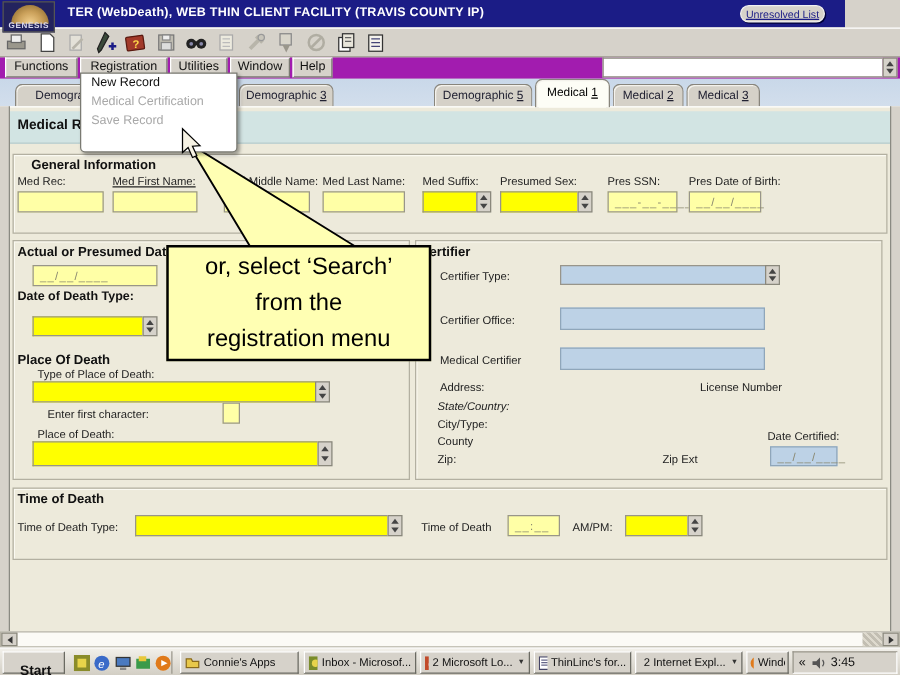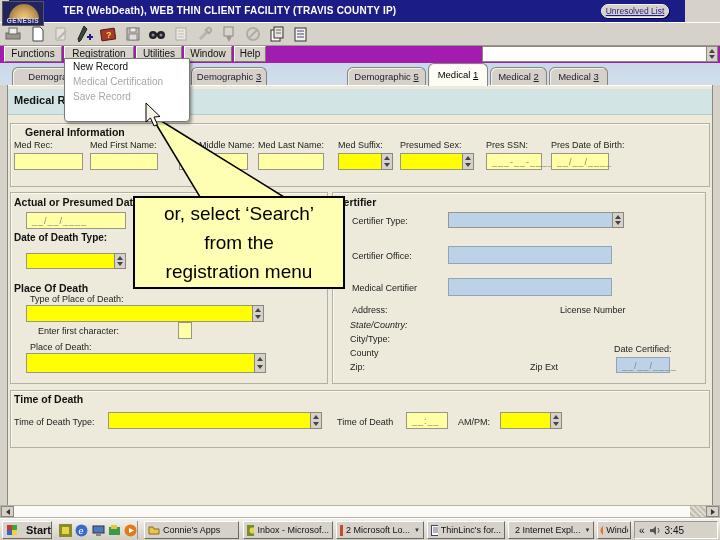--- a/index.html
+++ b/index.html
@@ -1,21 +1,21 @@
 <!DOCTYPE html>
 <html><head>
 <meta charset="utf-8">
 <style>
   * { margin:0; padding:0; box-sizing:border-box; }
   html,body { width:720px; height:540px; }
   body { font-family:"Liberation Sans", sans-serif; background:#d6d2ca; }
   #screen { position:relative; width:720px; height:540px; overflow:hidden; background:#d6d2ca; }
 
   
-  #titlebar { position:absolute; left:0; top:0; width:676px; height:22px; background:#1b1c86;margin-left:9px; }
+  #titlebar { position:absolute; left:0; top:0; width:676px; height:22px; background:#1b1c86; }
   #logo { position:absolute; left:2px; top:1px; width:42px; height:25px; background:#23235e; border:1px solid #555; z-index:60; overflow:hidden; }
   #logo .sun { position:absolute; left:6px; top:2px; width:30px; height:15px; border-radius:15px 15px 0 0; background:radial-gradient(circle at 50% 100%, #f4d290 0%, #caa05a 45%, #7a5a20 100%); }
   #logo .lg { position:absolute; left:0; bottom:1px; width:100%; text-align:center; font-size:6.5px; font-weight:bold; color:#d8d8ee; letter-spacing:.5px; }
   #title-text { position:absolute; left:54px; top:5px; font-size:10px; font-weight:bold; color:#ffffff; letter-spacing:.2px; }
   #unresolved-btn { position:absolute; left:592px; top:4px; width:68px; height:14px; background:#d6d2ca; border:1px solid #f0f0f0; border-radius:8px; font-size:8.5px; color:#1b1c86; text-align:center; line-height:12px; text-decoration:underline; box-shadow:1px 1px 0 #00003a; }
 
   
   #toolbar { position:absolute; left:0; top:22px; width:720px; height:24px; background:#d6d2ca; border-top:1px solid #ffffff; border-bottom:1px solid #9a978c; display:flex; align-items:center; padding-left:2px; gap:2px; }
   .tbtn { width:22px; height:21px; display:flex; align-items:center; justify-content:center; }
   .tbtn svg { display:block; }
@@ -66,21 +66,21 @@
 
   
   #hscroll { position:absolute; left:0; top:505px; width:720px; height:13px; background:#fbfaf6; border:1px solid #b5b2a5; z-index:5; }
   .sbtn { position:absolute; top:0; width:13px; height:11px; background:#d6d2ca; border:1px solid #8a887c; display:flex; align-items:center; justify-content:center; }
   .tri-l { width:0; height:0; border-top:3px solid transparent; border-bottom:3px solid transparent; border-right:4px solid #333; }
   .tri-r { width:0; height:0; border-top:3px solid transparent; border-bottom:3px solid transparent; border-left:4px solid #333; }
   #hatch { position:absolute; right:13px; top:0; width:16px; height:11px; background:repeating-linear-gradient(45deg,#dedace 0 2px,#c2beb2 2px 4px); }
 
   
   #taskbar { position:absolute; left:0; top:518px; width:720px; height:22px; background:linear-gradient(#f2f0ea,#d2cec4); border-top:1px solid #fff; z-index:5; }
-  #start-btn { position:absolute; left:2px; top:2px; width:50px; height:18px; background:#d6d2ca; border:1px solid; border-color:#ffffff #6a6a62 #6a6a62 #ffffff; display:flex; align-items:center; gap:9px; padding-left:3px; font-size:11px; font-weight:bold; color:#111; }
+  #start-btn { position:absolute; left:2px; top:2px; width:50px; height:18px; background:#d6d2ca; border:1px solid; border-color:#ffffff #6a6a62 #6a6a62 #ffffff; display:flex; align-items:center; gap:9px; padding-left:3px; font-size:11px; font-weight:bold; color:#111;flex-direction:column; }
   #quicklaunch { position:absolute; left:56px; top:2px; width:82px; height:18px; display:flex; align-items:center; gap:3px; border-right:1px solid #9a978c; padding-left:3px; }
   .ql { width:14px; height:14px; display:flex; align-items:center; justify-content:center; }
   .taskbtn { position:absolute; top:2px; height:18px; background:#d6d2ca; border:1px solid; border-color:#ffffff #6a6a62 #6a6a62 #ffffff; display:flex; align-items:center; gap:3px; padding:0 3px; font-size:9px; color:#111; overflow:hidden; white-space:nowrap; }
   .taskbtn .drop { font-size:6px; color:#333; margin-left:1px; }
   #tray { position:absolute; left:634px; top:2px; width:84px; height:18px; background:#d6d2ca; border:1px solid; border-color:#9a978c #ffffff #ffffff #9a978c; display:flex; align-items:center; gap:4px; padding:0 4px; font-size:10px; color:#111; }
 </style>
 </head>
 <body>
 
 <div id="screen">
@@ -214,21 +214,21 @@
   <div class="edge" id="edge-l"></div>
   <div class="edge" id="edge-r"></div>
 
   <div id="teal-bar">
     <span>Medical Registration</span>
   </div>
 
   <div class="gb" style="left:10px;top:123px;width:700px;height:64px;"></div>
   <div class="gbt" style="left:25px;top:126px;">General Information</div>
   <div class="lbl" style="left:14px;top:140px;">Med Rec:</div>
-  <div class="lbl" style="left:90px;top:140px;">Med First Name:</div>
+  <div class="lbl" style="left:90px;top:140px;text-decoration:underline;">Med First Name:</div>
   <div class="lbl" style="left:179px;top:140px;">Med Middle Name:</div>
   <div class="lbl" style="left:258px;top:140px;">Med Last Name:</div>
   <div class="lbl" style="left:338px;top:140px;">Med Suffix:</div>
   <div class="lbl" style="left:400px;top:140px;">Presumed Sex:</div>
   <div class="lbl" style="left:486px;top:140px;">Pres SSN:</div>
   <div class="lbl" style="left:551px;top:140px;">Pres Date of Birth:</div>
   <div class="fld pale" style="left:14px;top:153px;width:69px;height:17px;"></div>
   <div class="fld pale" style="left:90px;top:153px;width:68px;height:17px;"></div>
   <div class="fld pale" style="left:179px;top:153px;width:69px;height:17px;"></div>
   <div class="fld pale" style="left:258px;top:153px;width:66px;height:17px;"></div>

